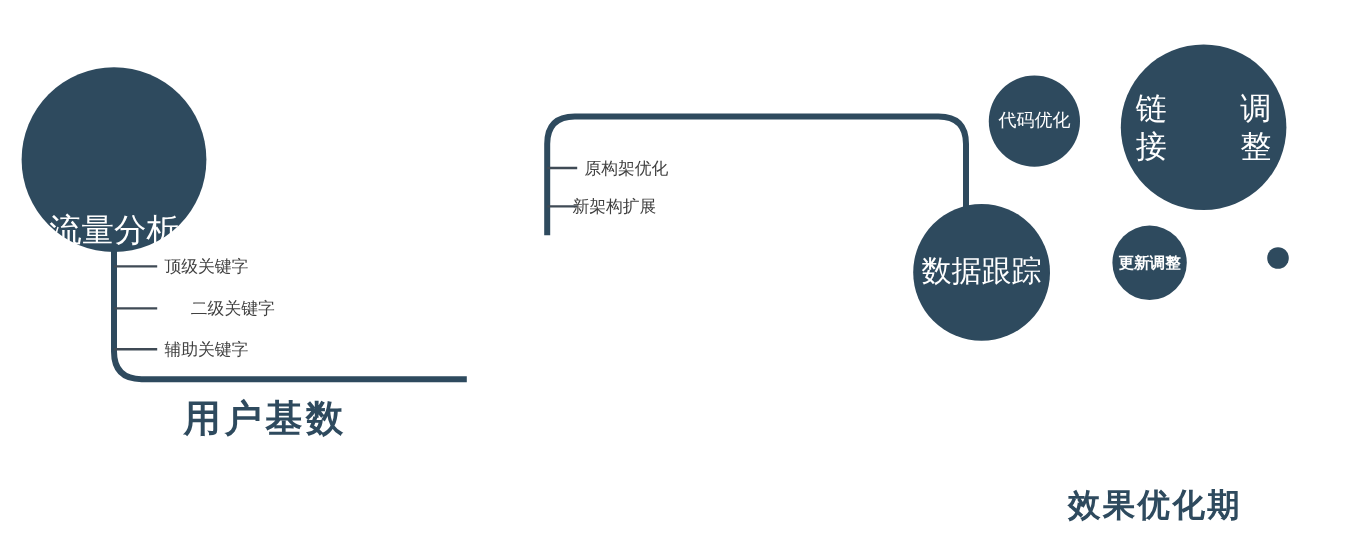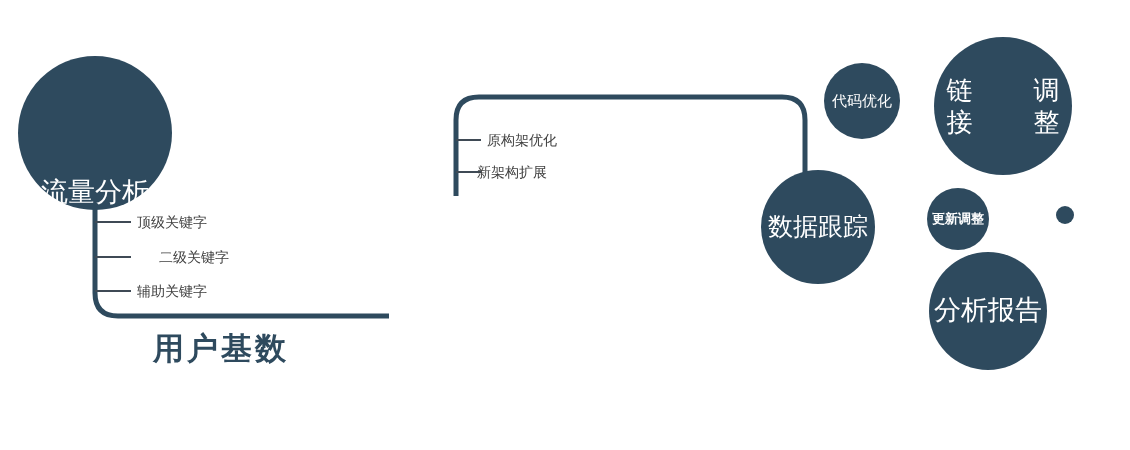--- a/index.html
+++ b/index.html
@@ -78,28 +78,25 @@
     <span>调整</span>
   </div>
 
   <div class="node" style="left:927px;top:188px;width:62px;height:62px;font-size:13px;font-weight:700;">
     <span>更新</span>
     <span>调整</span>
   </div>
 
   <div class="node" style="left:1056px;top:206px;width:18px;height:18px;"></div>
 
-  <div class="node" style="left:929px;top:252px;width:118px;height:118px;font-size:27px;">
-    <span>分析</span>
-    <span>报告</span>
-  </div>
 
   <div class="branch-label" style="left:137px;top:214px;">顶级关键字</div>
   <div class="branch-label" style="left:137px;top:249px;margin-left:22px;">二级关键字</div>
   <div class="branch-label" style="left:137px;top:283px;font-family:Liberation Mono, monospace;">辅助关键字</div>
 
   <div class="branch-label" style="left:487px;top:132px;">原构架优化</div>
   <div class="branch-label" style="left:477px;top:164px;">新架构扩展</div>
 
   <div class="edge-label" style="left:153px;top:328px;font-size:31px;letter-spacing:3px;">用户基数</div>
 
+  <div class="footer-label" style="left:890px;top:403px;">效果优化期</div>
 
 </div>
 
 </body></html>

